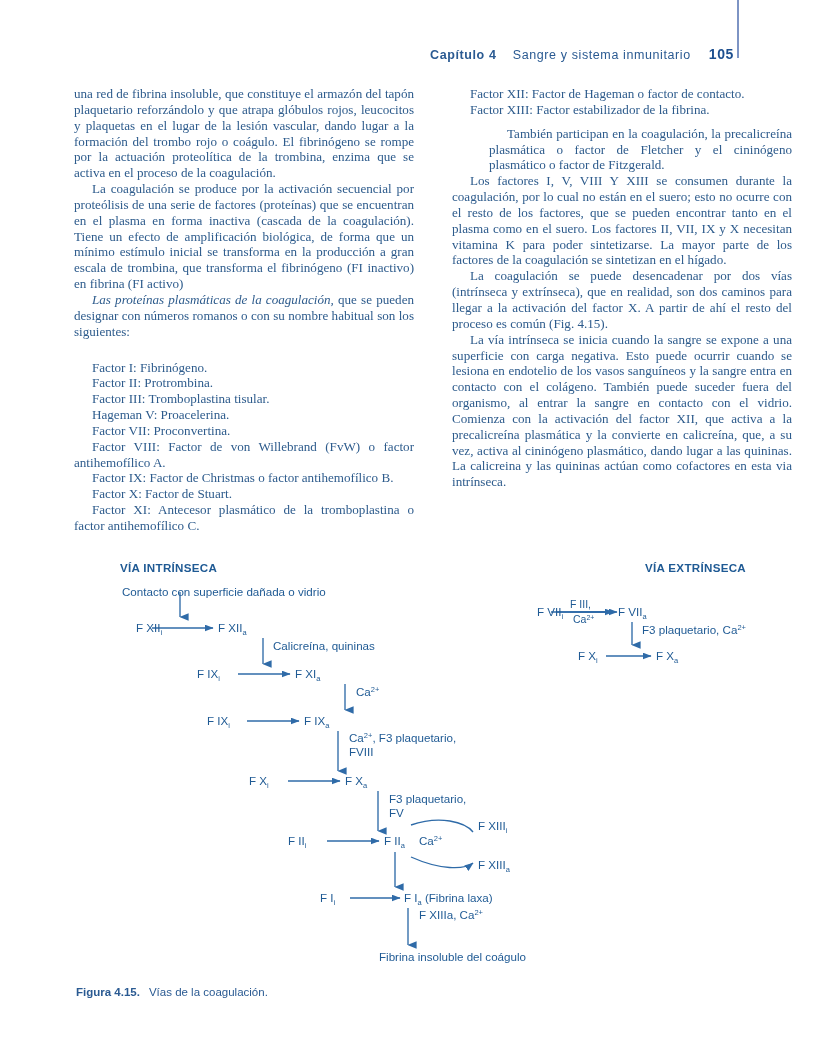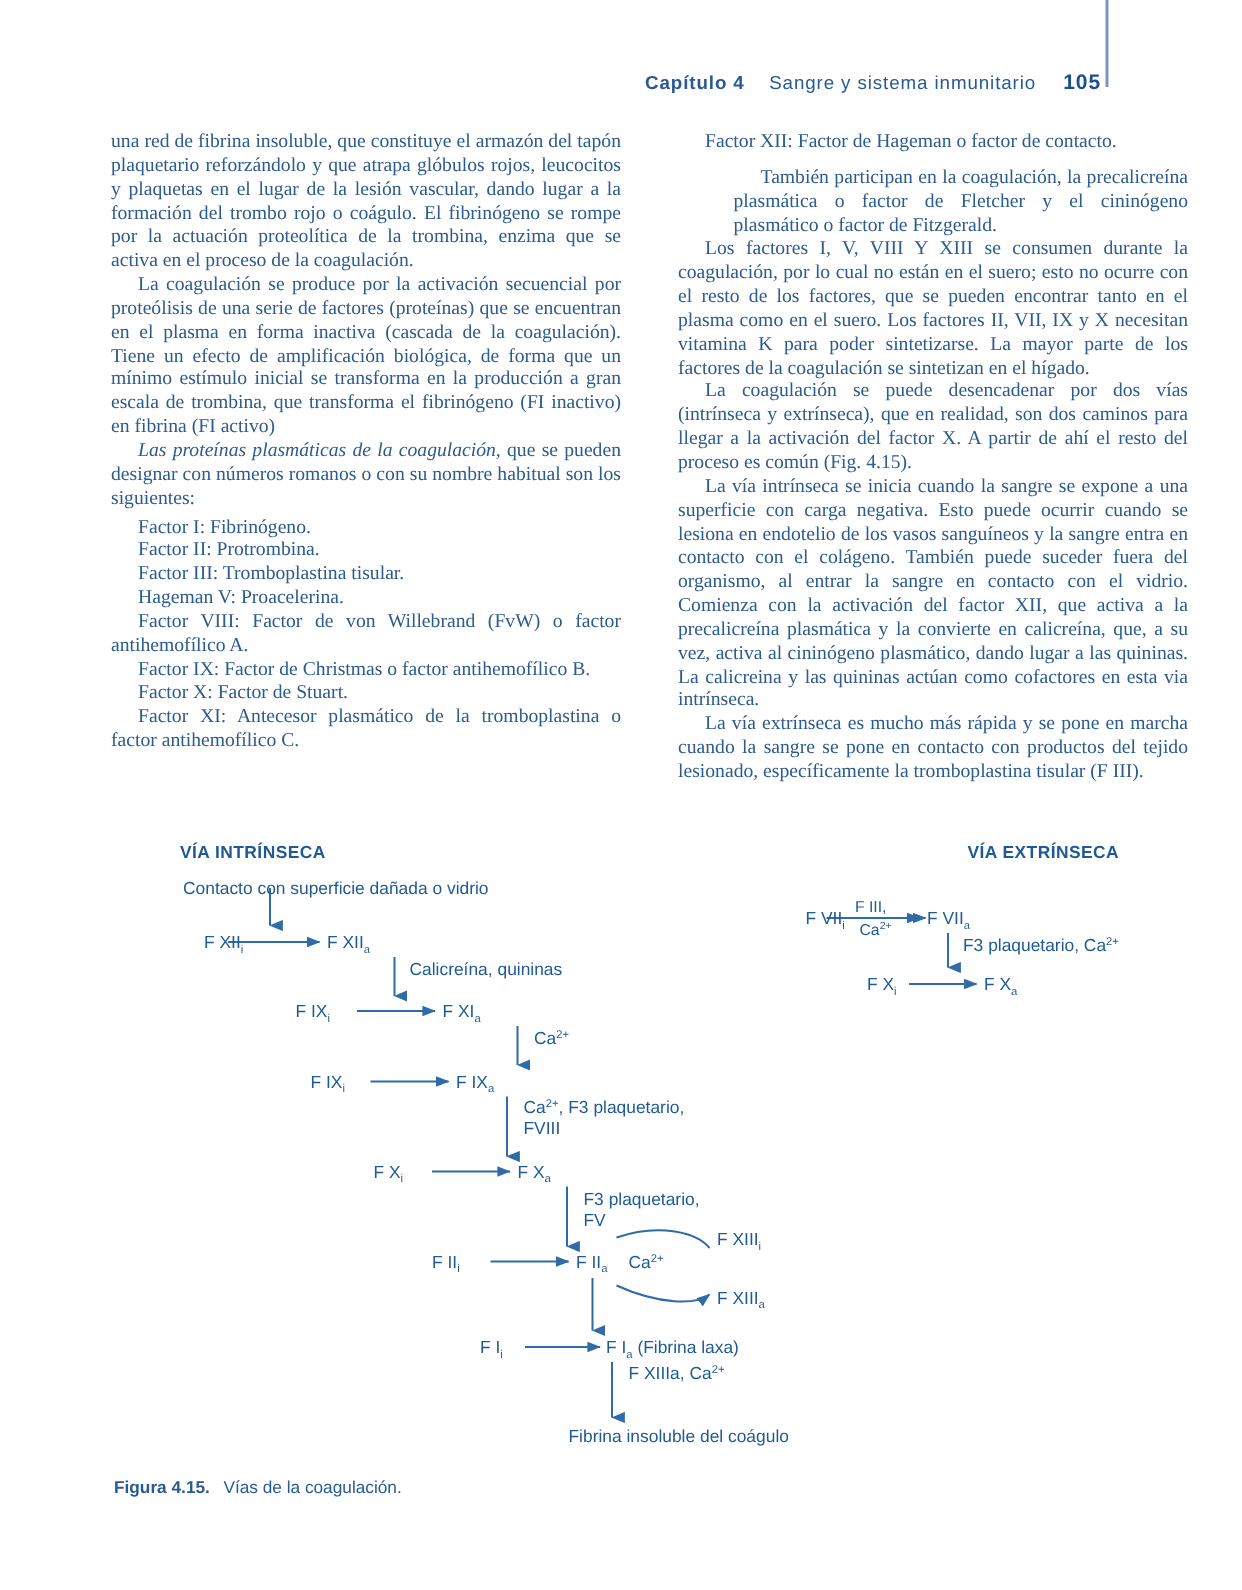--- a/index.html
+++ b/index.html
@@ -117,41 +117,42 @@
   &nbsp;&nbsp;
   <span class="ttl">Sangre y sistema inmunitario</span>
   <span class="pageno">105</span>
 </div>
 
 <div class="col" id="col-left">
   <p class="noindent">una red de fibrina insoluble, que constituye el armazón del tapón plaquetario reforzándolo y que atrapa glóbulos rojos, leucocitos y plaquetas en el lugar de la lesión vascular, dando lugar a la formación del trombo rojo o coágulo. El fibrinógeno se rompe por la actuación proteolítica de la trombina, enzima que se activa en el proceso de la coagulación.</p>
   <p>La coagulación se produce por la activación secuencial por proteólisis de una serie de factores (proteínas) que se encuentran en el plasma en forma inactiva (cascada de la coagulación). Tiene un efecto de amplificación biológica, de forma que un mínimo estímulo inicial se transforma en la producción a gran escala de trombina, que transforma el fibrinógeno (FI inactivo) en fibrina (FI activo)</p>
   <p><em>Las proteínas plasmáticas de la coagulación,</em><span> que se pueden designar con números romanos o con su nombre habitual son los siguientes:</span></p>
 
-  <div class="factorlist" style="margin-top:3px">
+  <div class="factorlist" style="margin-top:20px">
     <p>Factor I: Fibrinógeno.</p>
     <p>Factor II: Protrombina.</p>
     <p>Factor III: Tromboplastina tisular.</p>
     <p>Hageman V: Proacelerina.</p>
+    <p>Factor VII: Proconvertina.</p>
     <p>Factor VIII: Factor de von Willebrand (FvW) o factor antihemofílico A.</p>
     <p>Factor IX: Factor de Christmas o factor antihemofílico B.</p>
     <p>Factor X: Factor de Stuart.</p>
     <p>Factor XI: Antecesor plasmático de la tromboplastina o factor antihemofílico C.</p>
   </div>
 </div>
 
 <div class="col" id="col-right">
   <div class="factorlist">
     <p>Factor XII: Factor de Hageman o factor de contacto.</p>
+    <p>Factor XIII: Factor estabilizador de la fibrina.</p>
   </div>
   <p class="gap">También participan en la coagulación, la precalicreína plasmática o factor de Fletcher y el cininógeno plasmático o factor de Fitzgerald.</p>
   <p>Los factores I, V, VIII Y XIII se consumen durante la coagulación, por lo cual no están en el suero; esto no ocurre con el resto de los factores, que se pueden encontrar tanto en el plasma como en el suero. Los factores II, VII, IX y X necesitan vitamina K para poder sintetizarse. La mayor parte de los factores de la coagulación se sintetizan en el hígado.</p>
   <p>La coagulación se puede desencadenar por dos vías (intrínseca y extrínseca), que en realidad, son dos caminos para llegar a la activación del factor X. A partir de ahí el resto del proceso es común (Fig. 4.15).</p>
   <p>La vía intrínseca se inicia cuando la sangre se expone a una superficie con carga negativa. Esto puede ocurrir cuando se lesiona en endotelio de los vasos sanguíneos y la sangre entra en contacto con el colágeno. También puede suceder fuera del organismo, al entrar la sangre en contacto con el vidrio. Comienza con la activación del factor XII, que activa a la precalicreína plasmática y la convierte en calicreína, que, a su vez, activa al cininógeno plasmático, dando lugar a las quininas. La calicreina y las quininas actúan como cofactores en esta via intrínseca.</p>
-  <p>La vía extrínseca es mucho más rápida y se pone en marcha cuando la sangre se pone en contacto con productos del tejido lesionado, específicamente la tromboplastina tisular (F III).</p>
 </div>
 
 <div id="figure">
 <svg width="828" height="440" viewBox="0 0 828 440" xmlns="http://www.w3.org/2000/svg" font-family="Liberation Sans, sans-serif">
   <defs>
     <marker id="ah" markerWidth="9" markerHeight="7" refX="8.4" refY="3.5" orient="auto" markerUnits="userSpaceOnUse">
       <path d="M0,0 L9,3.5 L0,7 z" fill="#2f6ba8"></path>
     </marker>
     <marker id="ahd" markerWidth="7.5" markerHeight="9" refX="3.75" refY="8.6" orient="auto" markerUnits="userSpaceOnUse">
       <path d="M0,0 L7.5,0 L3.75,9 z" fill="#2f6ba8"></path>

